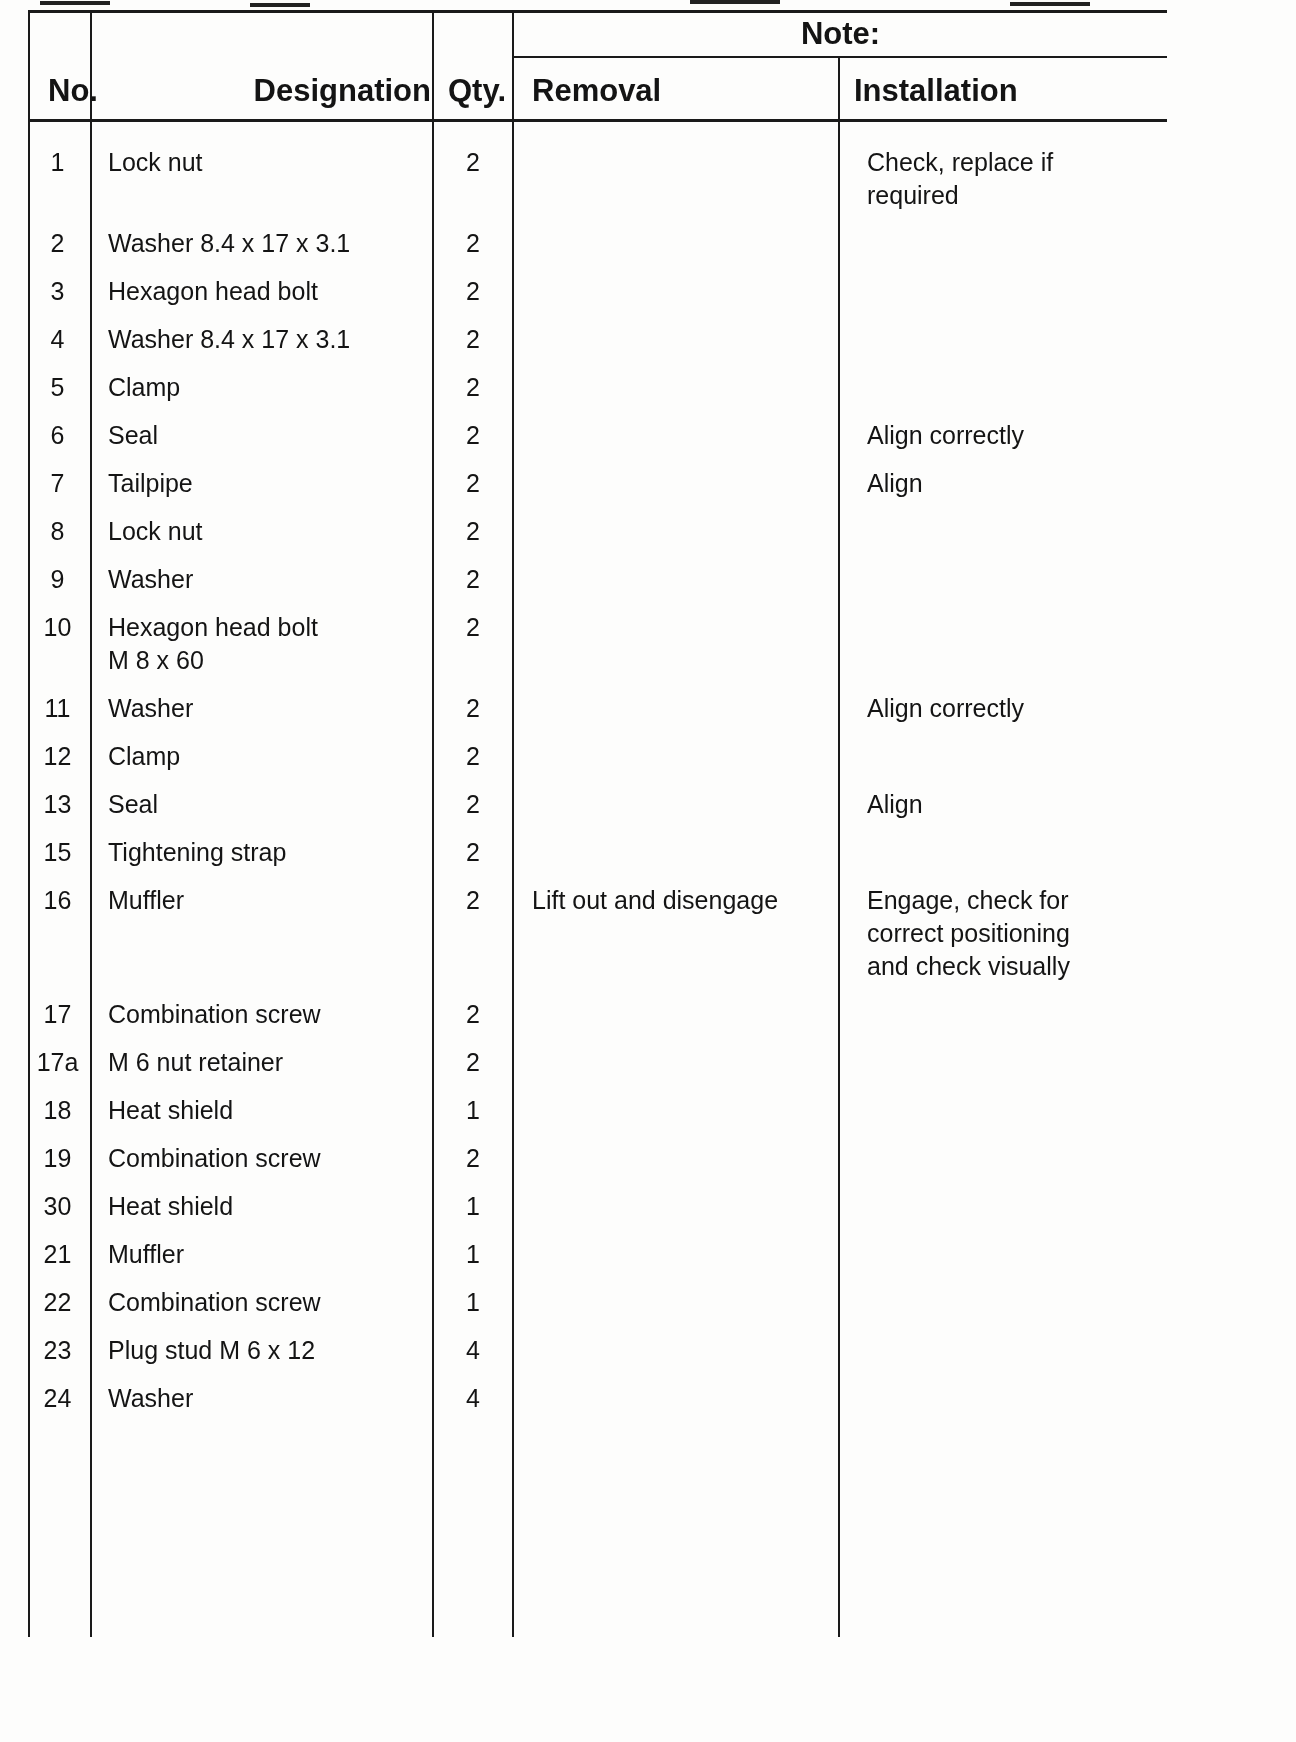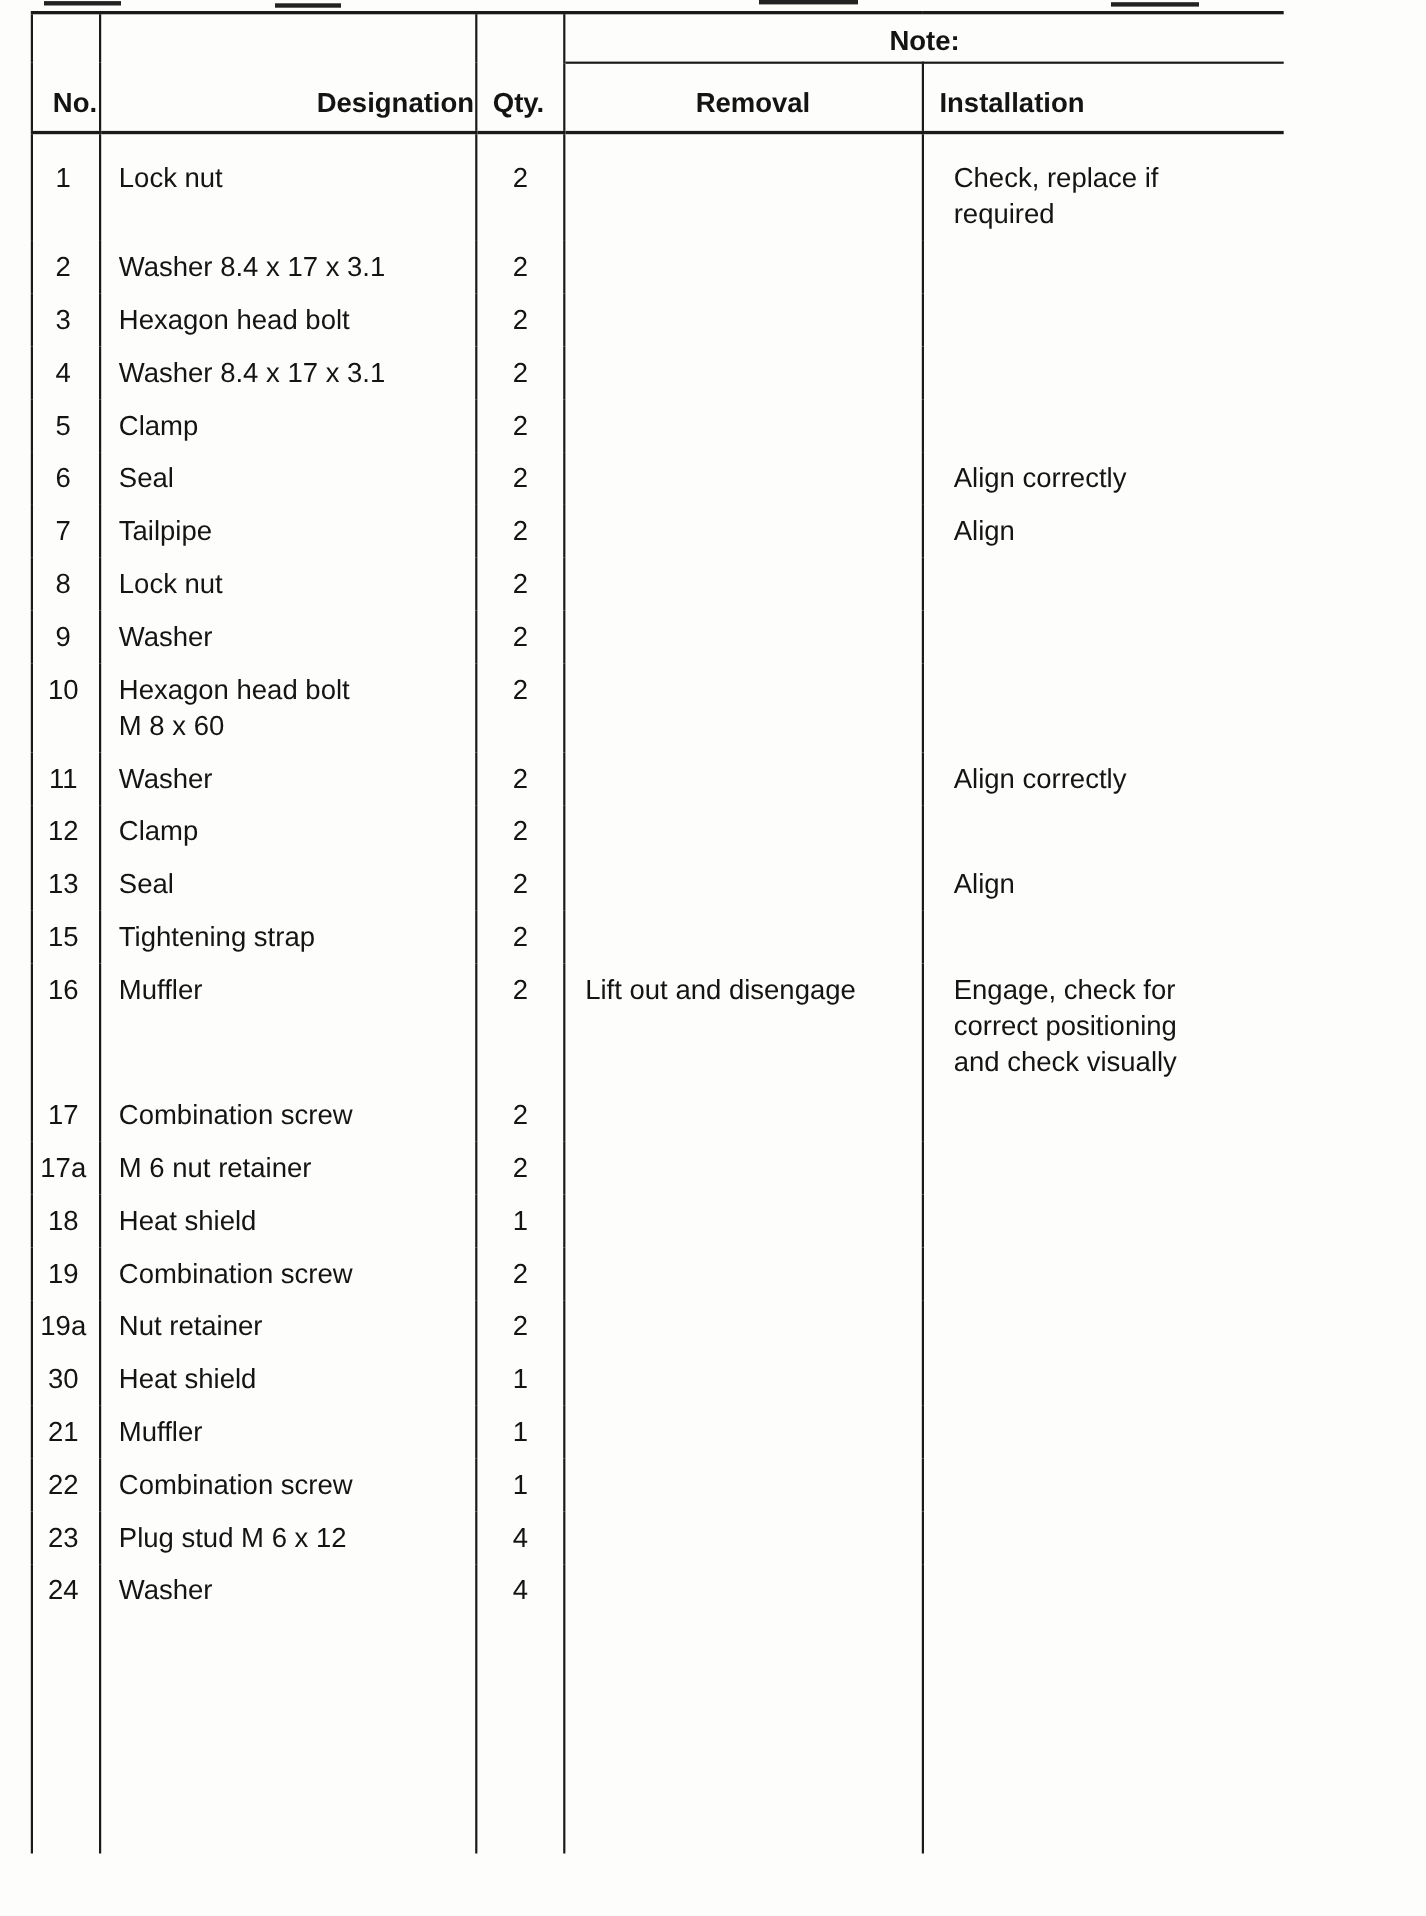--- a/index.html
+++ b/index.html
@@ -16,36 +16,36 @@
 
   table {
     border-collapse: collapse;
     table-layout: fixed;
     width: 100%;
     border-top: 3px solid #1a1a1a;
     border-left: 2px solid #1a1a1a;
   }
   .b-right { border-right: 2px solid #1a1a1a; }
 
-  thead th { font-weight: bold; font-size: 25px; text-align: left; vertical-align: bottom; }
+  thead th { font-weight: bold; font-size: 31px; text-align: left; vertical-align: bottom; }
   tr.note-row th { height: 38px; }
   .note-cell {
     text-align: center;
     border-bottom: 2px solid #1a1a1a;
     padding-bottom: 4px;
   }
   tr.header-row th {
     height: 50px;
     border-bottom: 3px solid #1a1a1a;
     padding-bottom: 10px;
   }
   .h-no  { padding-left: 18px; }
   .h-des { padding-left: 16px; text-align: right; }
   .h-qty { padding-left: 14px; }
-  .h-rem { padding-left: 18px; text-align: center; }
+  .h-rem { padding-left: 18px; }
   .h-ins { padding-left: 14px; }
 
   tbody td {
     font-size: 25px;
     line-height: 33px;
     vertical-align: top;
     padding-top: 8px;
     padding-bottom: 7px;
   }
   tbody tr:first-child td { padding-top: 24px; }
@@ -228,27 +228,20 @@
           <td class="col-installation pre"></td>
         </tr>
         <tr>
           <td class="col-no b-right">19</td>
           <td class="col-designation b-right pre">Combination screw</td>
           <td class="col-qty b-right">2</td>
           <td class="col-removal b-right pre"></td>
           <td class="col-installation pre"></td>
         </tr>
         <tr>
-          <td class="col-no b-right">19a</td>
-          <td class="col-designation b-right pre">Nut retainer</td>
-          <td class="col-qty b-right">2</td>
-          <td class="col-removal b-right pre"></td>
-          <td class="col-installation pre"></td>
-        </tr>
-        <tr>
           <td class="col-no b-right">30</td>
           <td class="col-designation b-right pre">Heat shield</td>
           <td class="col-qty b-right">1</td>
           <td class="col-removal b-right pre"></td>
           <td class="col-installation pre"></td>
         </tr>
         <tr>
           <td class="col-no b-right">21</td>
           <td class="col-designation b-right pre">Muffler</td>
           <td class="col-qty b-right">1</td>

